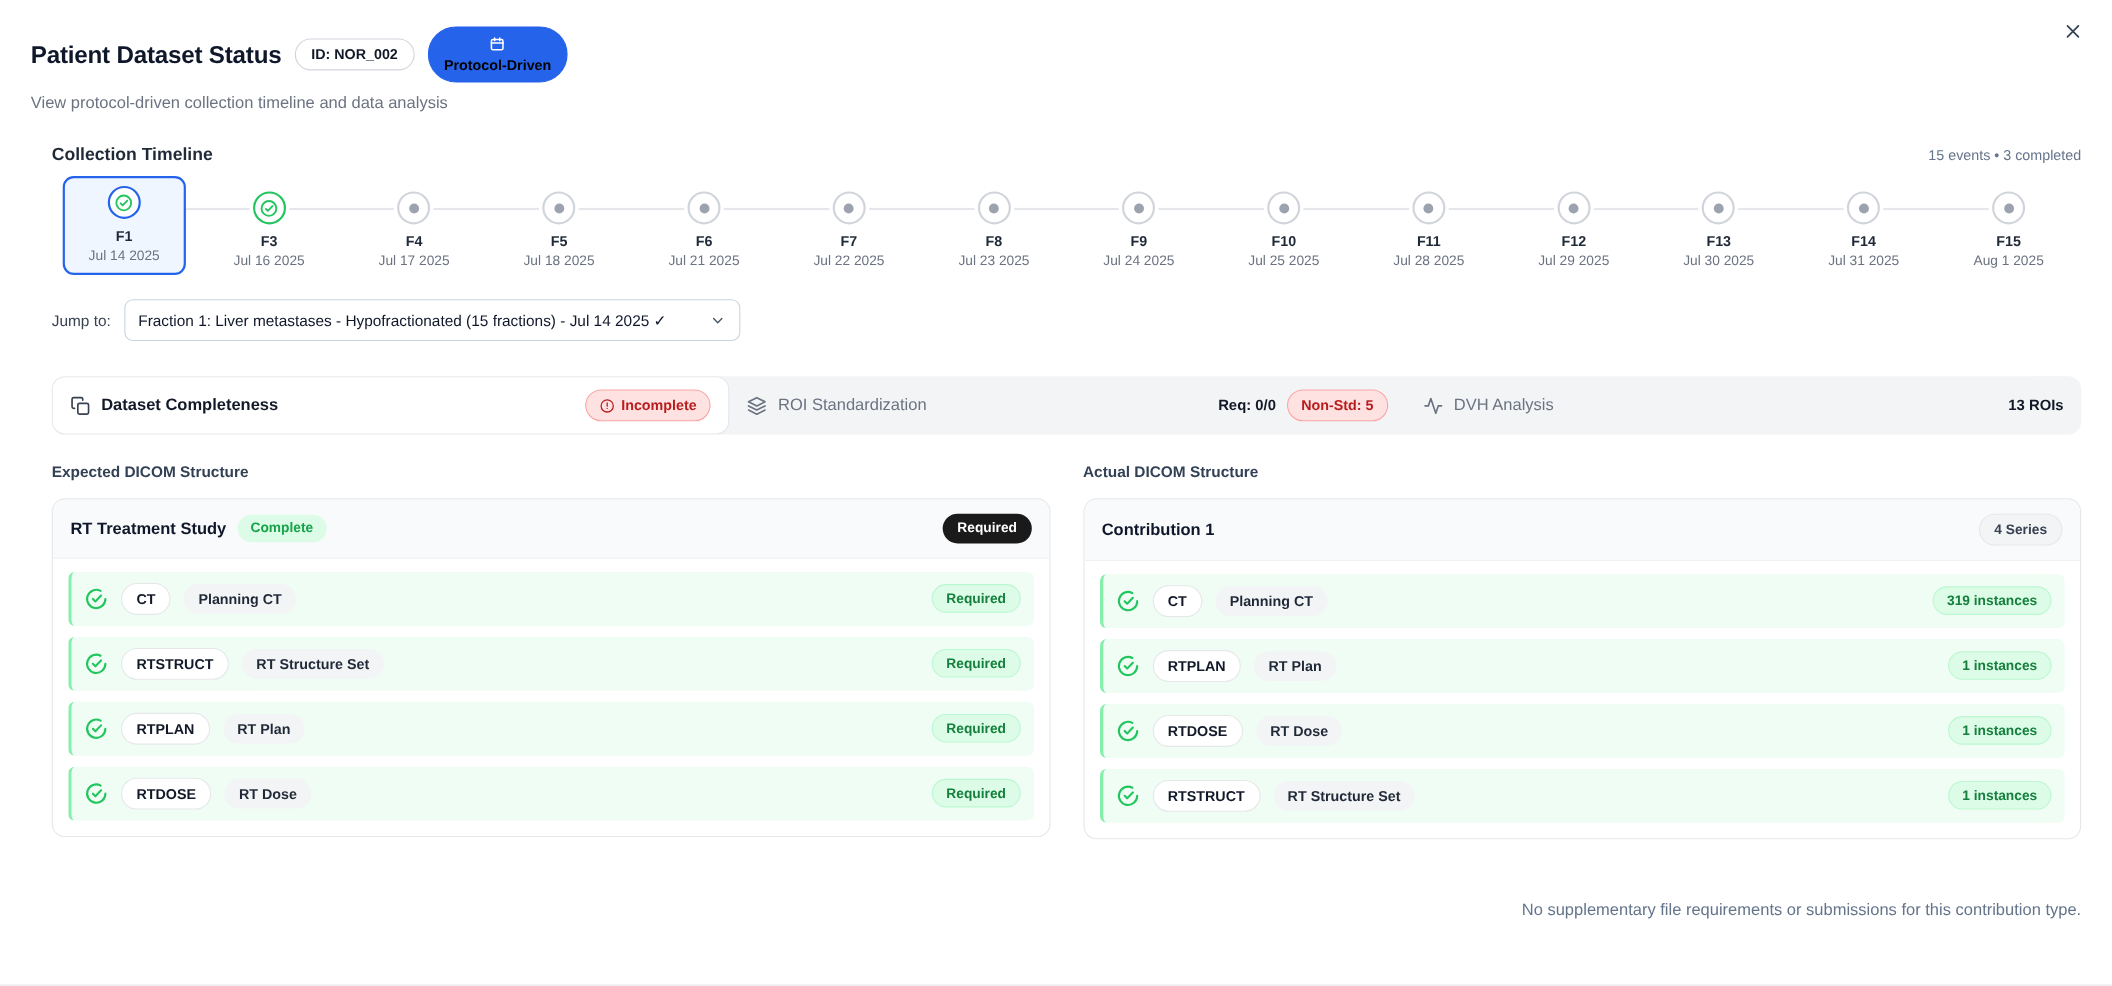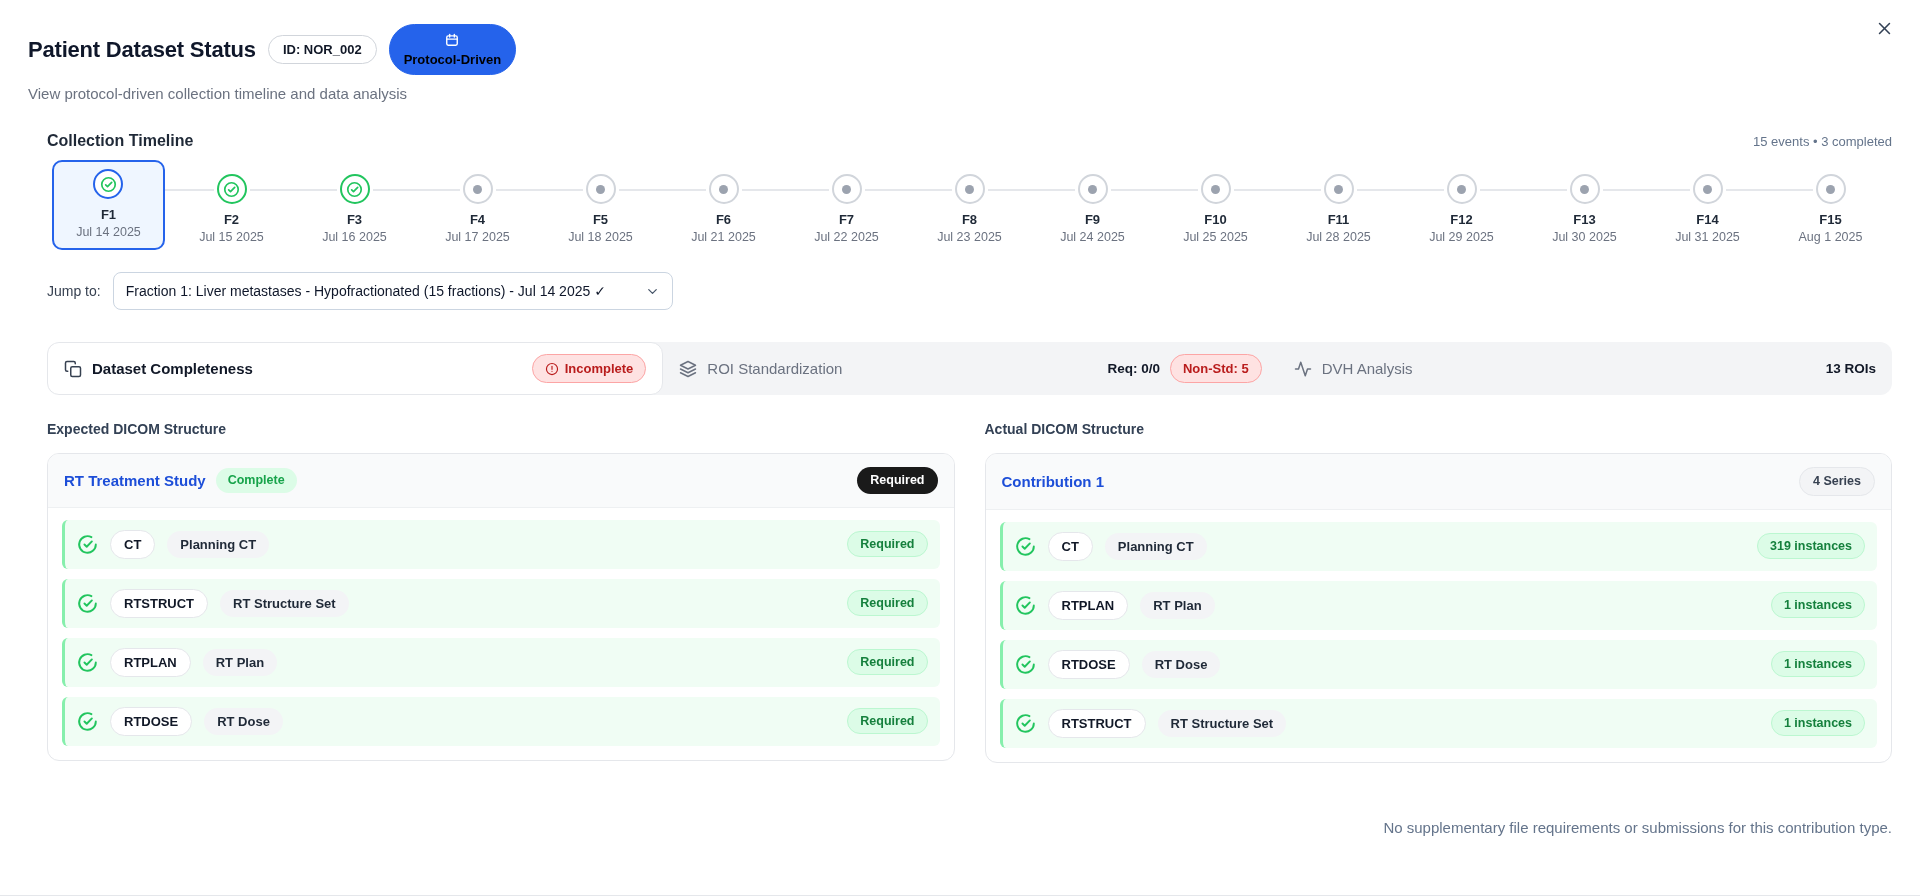--- a/index.html
+++ b/index.html
@@ -78,21 +78,21 @@
   .badge-red { display: inline-flex; align-items: center; gap: 6px; background: #fee2e2; border: 1px solid #fca5a5; color: #b91c1c; font-size: 13px; font-weight: 700; padding: 6px 12px; border-radius: 999px; }
   .req-text, .count-text { font-size: 13.5px; font-weight: 700; color: #111827; white-space: nowrap; }
 
   
   .dicom-cols { display: flex; gap: 30px; margin-top: 26px; }
   .dicom-col { flex: 1; min-width: 0; }
   .col-heading { font-size: 14px; font-weight: 700; color: #334155; margin-bottom: 16px; }
   .panel { border: 1px solid #e5e7eb; border-radius: 12px; background: #ffffff; overflow: hidden; }
   .panel-head { display: flex; align-items: center; justify-content: space-between; padding: 13px 16px; background: #f9fafb; border-bottom: 1px solid #eef0f2; }
   .panel-head-left { display: flex; align-items: center; gap: 10px; }
-  .panel-title { font-size: 15px; font-weight: 700; color: #1d4ed8; }
+  .panel-title { font-size: 15px; font-weight: 700; color: #0f172a; }
   .pill-complete { background: #dcfce7; color: #16a34a; padding: 6px 12px; font-size: 12.5px; }
   .pill-dark { background: #1a1a1a; color: #ffffff; padding: 7px 13px; font-size: 12.5px; }
   .pill-gray { background: #f3f4f6; border: 1px solid #e5e7eb; color: #374151; padding: 7px 13px; font-size: 12.5px; }
   .panel-rows { padding: 12px 14px 14px 14px; display: flex; flex-direction: column; gap: 10px; }
   .struct-row {
     display: flex; align-items: center; justify-content: space-between;
     background: #f0fdf4; border-left: 3px solid #86efac; border-radius: 6px;
     padding: 10px 12px; min-height: 46px; text-align: center;
   }
   .row-left { display: flex; align-items: center; gap: 12px; }
@@ -149,30 +149,20 @@
             <svg width="17" height="17" viewBox="0 0 24 24" fill="none" stroke="#22c55e" stroke-width="2.4" stroke-linecap="round" stroke-linejoin="round">
                 <circle cx="12" cy="12" r="9.5"></circle>
                 <path d="M8 12.5l2.6 2.6L16.5 9"></path>
               </svg>
           </div>
           <div class="tl-label">F1</div>
           <div class="tl-date">Jul 14 2025</div>
         </div>
       </div>
 
-      <div class="tl-item">
-        <div class="tl-circle done">
-          <svg width="17" height="17" viewBox="0 0 24 24" fill="none" stroke="#22c55e" stroke-width="2.4" stroke-linecap="round" stroke-linejoin="round">
-              <circle cx="12" cy="12" r="9.5"></circle>
-              <path d="M8 12.5l2.6 2.6L16.5 9"></path>
-            </svg>
-        </div>
-        <div class="tl-label">F2</div>
-        <div class="tl-date">Jul 15 2025</div>
-      </div>
 
       <div class="tl-item">
         <div class="tl-circle done">
           <svg width="17" height="17" viewBox="0 0 24 24" fill="none" stroke="#22c55e" stroke-width="2.4" stroke-linecap="round" stroke-linejoin="round">
               <circle cx="12" cy="12" r="9.5"></circle>
               <path d="M8 12.5l2.6 2.6L16.5 9"></path>
             </svg>
         </div>
         <div class="tl-label">F3</div>
         <div class="tl-date">Jul 16 2025</div>

